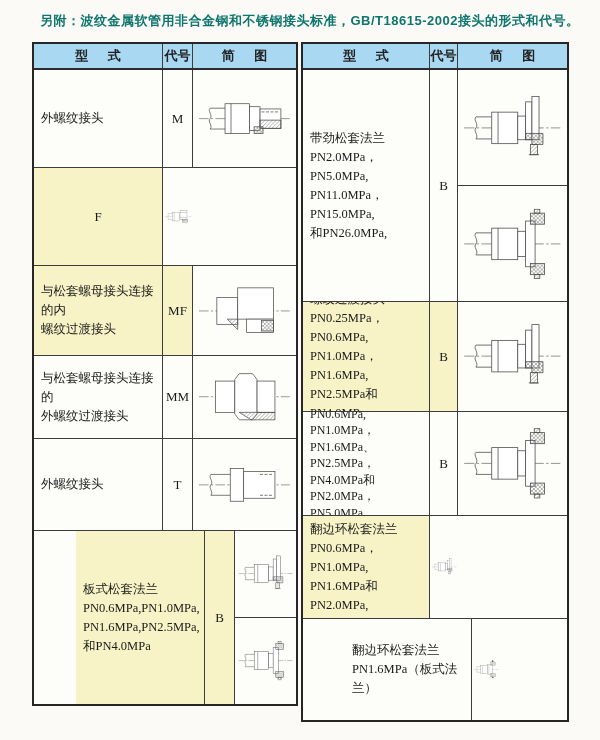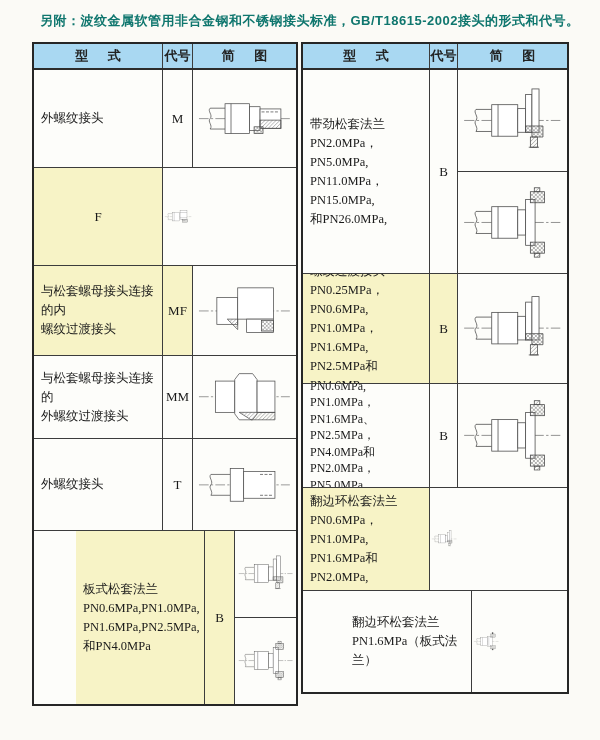--- a/index.html
+++ b/index.html
@@ -223,21 +223,21 @@
     </div>
   </div>
 </div>
 
 <div class="tbl tbl-right">
   <div class="row thead" style="height:26px">
     <div class="c">型      式</div>
     <div class="c">代号</div>
     <div class="c">简      图</div>
   </div>
-  <div class="row" style="height:204px">
+  <div class="row" style="height:232px">
     <div class="c type">带劲松套法兰
 PN2.0MPa，PN5.0MPa,
 PN11.0MPa，PN15.0MPa,
 和PN26.0MPa,</div>
     <div class="c code">B</div>
     <div class="c diag">
       <div class="half">
           <svg viewBox="0 0 130 90">
             <use href="#d-fp"></use>
           </svg>

